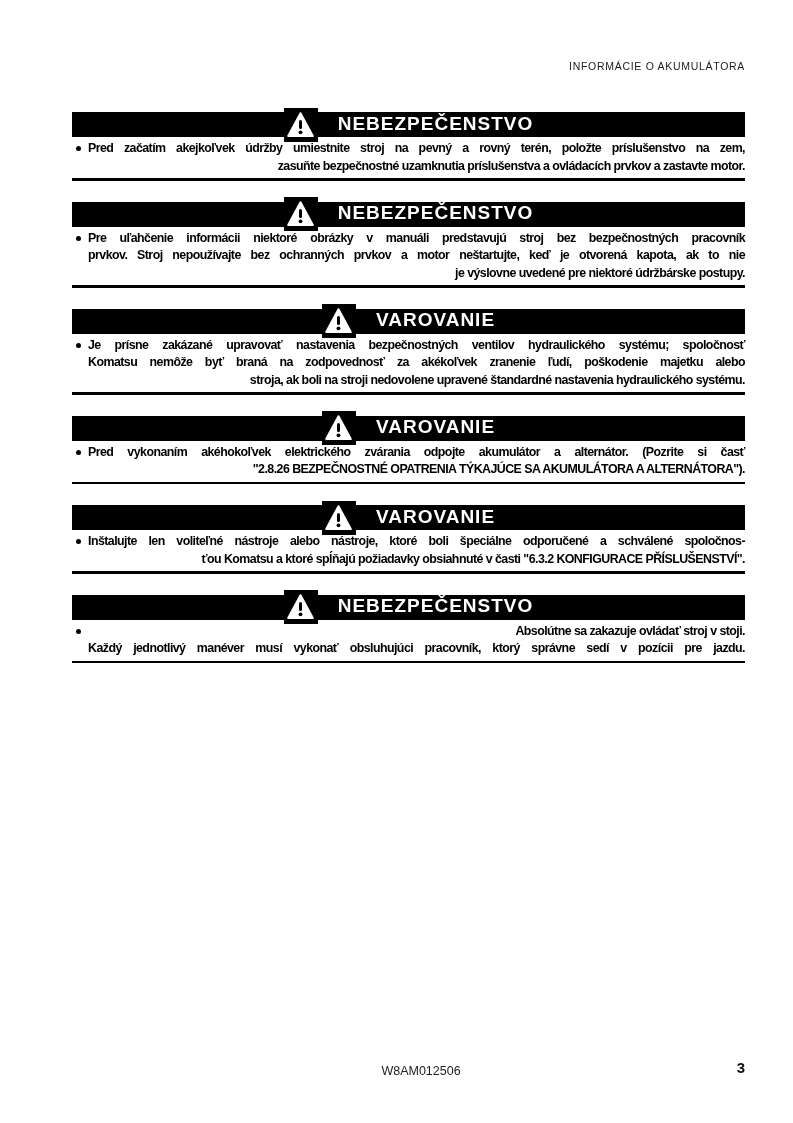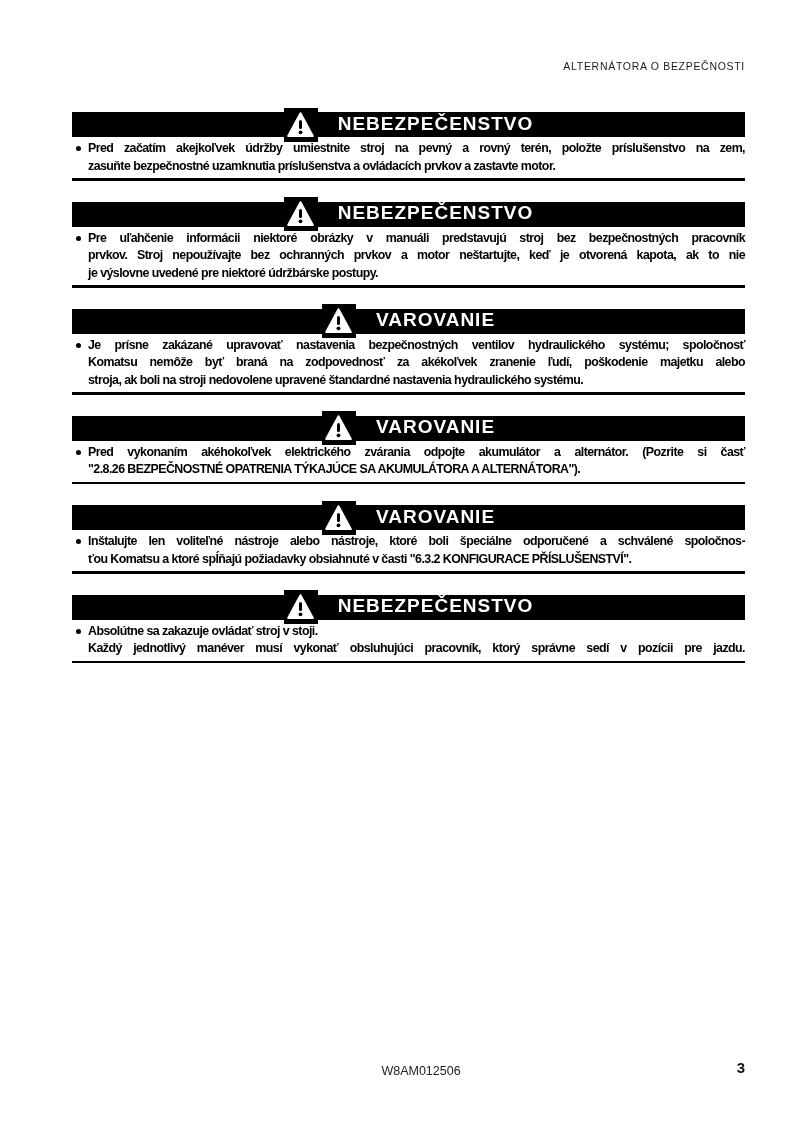--- a/index.html
+++ b/index.html
@@ -20,35 +20,35 @@
           display:flex;align-items:center;justify-content:center;gap:20px;}
   .icon-box{width:34px;height:34px;background:var(--banner_bg,#000);flex:0 0 auto;
             display:flex;align-items:center;justify-content:center;}
   .banner-label{font-size:19px;font-weight:bold;letter-spacing:1px;white-space:nowrap;
                 transform:translateY(-1px);}
 
   .para{position:relative;padding-left:16px;margin:3px 0;}
   .bullet{position:absolute;left:4px;top:6px;width:5px;height:5px;border-radius:50%;
           background:#000;}
   .line{font-size:12.4px;font-weight:bold;line-height:17.5px;letter-spacing:-.55px;
-        color:#000;}
+        color:#000;text-align:right;}
   .line.fill{text-align:justify;text-align-last:justify;}
 
   .rule{height:2.5px;background:var(--rule,#000);}
 
   .footer-code{position:absolute;top:1064px;left:0;width:770px;text-align:center;
                font-size:12.5px;color:#222;margin-left:36px;}
   .page-number{position:absolute;top:1059px;right:48px;font-size:15px;font-weight:bold;
                color:#111;}
 </style>
 </head>
 <body>
 
 <div class="page">
-  <div class="header">ALTERNÁTORA O BEZPEČNOSTI</div>
+  <div class="header">INFORMÁCIE O AKUMULÁTORA</div>
   <main class="sections">
       <section class="safety-section">
         <div class="banner">
           <span class="icon-box">
     <svg width="27" height="26" viewBox="0 0 27 26" aria-hidden="true">
       <path d="M13.5 1.2 L25.8 24 L1.2 24 Z" fill="#ffffff" stroke="#ffffff" stroke-width="2" stroke-linejoin="round"></path>
       <rect x="12" y="8" width="3" height="9" rx="1.5" fill="#000000"></rect>
       <circle cx="13.5" cy="20.3" r="1.9" fill="#000000"></circle>
     </svg>
   </span>

